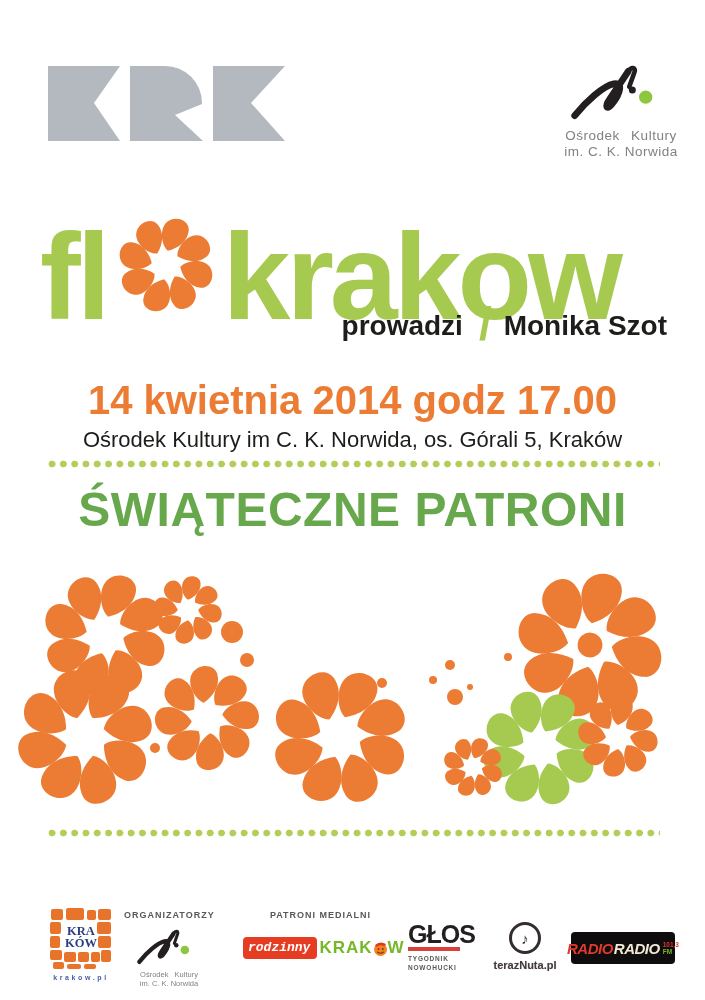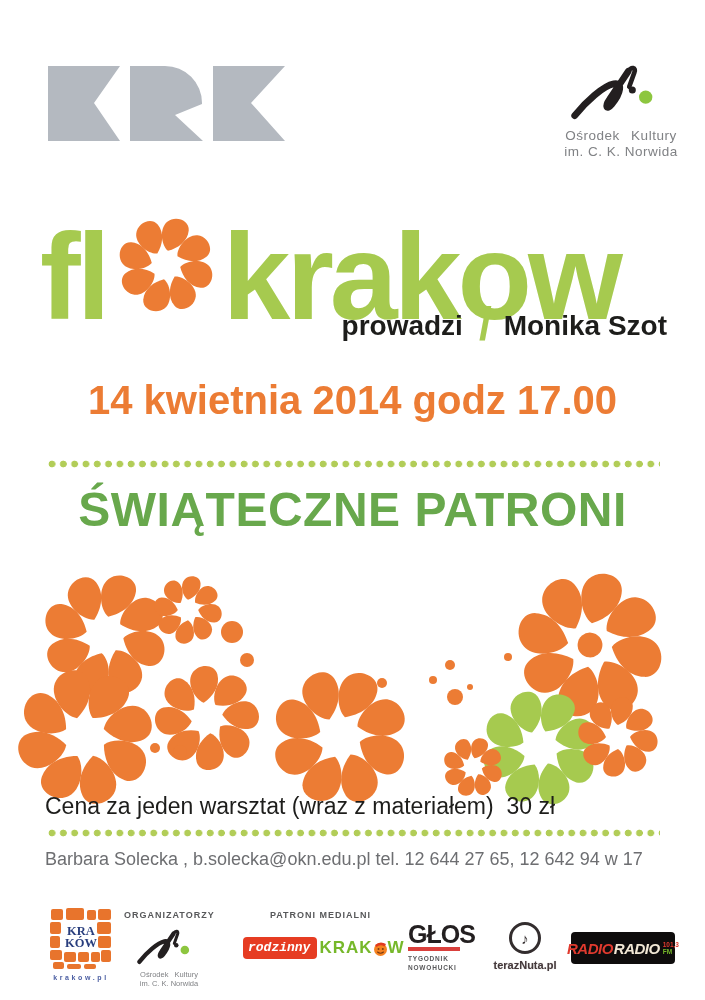--- a/index.html
+++ b/index.html
@@ -132,20 +132,21 @@
     <span class="title-txt">krakow</span>
   </div>
 
   <div class="abs subtitle">
     <span>prowadzi</span>
     <span class="slash">/</span>
     <span>Monika Szot</span>
   </div>
 
   <div class="abs date-line">14 kwietnia 2014 godz 17.00</div>
+  <div class="abs venue-line">Ośrodek Kultury im C. K. Norwida, os. Górali 5, Kraków</div>
   <div class="abs dotsep sep1"></div>
   <div class="abs workshop-title">ŚWIĄTECZNE PATRONI</div>
 
   <svg id="flower-canvas" class="abs flower-canvas" viewBox="0 0 705 1000">
       <g transform="translate(105 635) rotate(10)">
         <path d="M 0 -18.599999999999998 C 12.4 -23.56 23.56 -34.1 22.94 -48.36 C 22.32 -62 3.1 -65.72 -6.2 -55.800000000000004 C -15.5 -45.88 -9.92 -24.8 0 -18.599999999999998 Z" fill="#ec7c34" transform="rotate(0)"></path>
         <path d="M 0 -18.599999999999998 C 12.4 -23.56 23.56 -34.1 22.94 -48.36 C 22.32 -62 3.1 -65.72 -6.2 -55.800000000000004 C -15.5 -45.88 -9.92 -24.8 0 -18.599999999999998 Z" fill="#ec7c34" transform="rotate(45)"></path>
         <path d="M 0 -18.599999999999998 C 12.4 -23.56 23.56 -34.1 22.94 -48.36 C 22.32 -62 3.1 -65.72 -6.2 -55.800000000000004 C -15.5 -45.88 -9.92 -24.8 0 -18.599999999999998 Z" fill="#ec7c34" transform="rotate(90)"></path>
         <path d="M 0 -18.599999999999998 C 12.4 -23.56 23.56 -34.1 22.94 -48.36 C 22.32 -62 3.1 -65.72 -6.2 -55.800000000000004 C -15.5 -45.88 -9.92 -24.8 0 -18.599999999999998 Z" fill="#ec7c34" transform="rotate(135)"></path>
         <path d="M 0 -18.599999999999998 C 12.4 -23.56 23.56 -34.1 22.94 -48.36 C 22.32 -62 3.1 -65.72 -6.2 -55.800000000000004 C -15.5 -45.88 -9.92 -24.8 0 -18.599999999999998 Z" fill="#ec7c34" transform="rotate(180)"></path>
@@ -239,25 +240,23 @@
       <circle cx="155" cy="748" r="5" fill="#ec7c34"></circle>
       <circle cx="180" cy="752" r="7" fill="#ec7c34"></circle>
       <circle cx="382" cy="683" r="5" fill="#ec7c34"></circle>
       <circle cx="433" cy="680" r="4" fill="#ec7c34"></circle>
       <circle cx="450" cy="665" r="5" fill="#ec7c34"></circle>
       <circle cx="455" cy="697" r="8" fill="#ec7c34"></circle>
       <circle cx="470" cy="687" r="3" fill="#ec7c34"></circle>
       <circle cx="508" cy="657" r="4" fill="#ec7c34"></circle>
     </svg>
 
-  <div class="abs price-line">Cena za jeden warsztat (wraz z materiałem)  30 zł</div>
   <div class="abs dotsep sep2"></div>
 
   <div class="abs contact">
-    <div>Barbara Solecka , b.solecka@okn.edu.pl tel. 12 644 27 65, 12 642 94 w 17</div>
   </div>
 
   <div class="abs krakow-logo">
     <div class="krakow-mosaic-wrap">
       <svg width="62" height="62" viewBox="0 0 62 62">
         <g fill="#e8742c">
           <rect x="1" y="1" width="12" height="11" rx="2"></rect>
             <rect x="16" y="0" width="18" height="12" rx="2"></rect>
           <rect x="37" y="2" width="9" height="10" rx="2"></rect>
             <rect x="48" y="1" width="13" height="11" rx="2"></rect>

